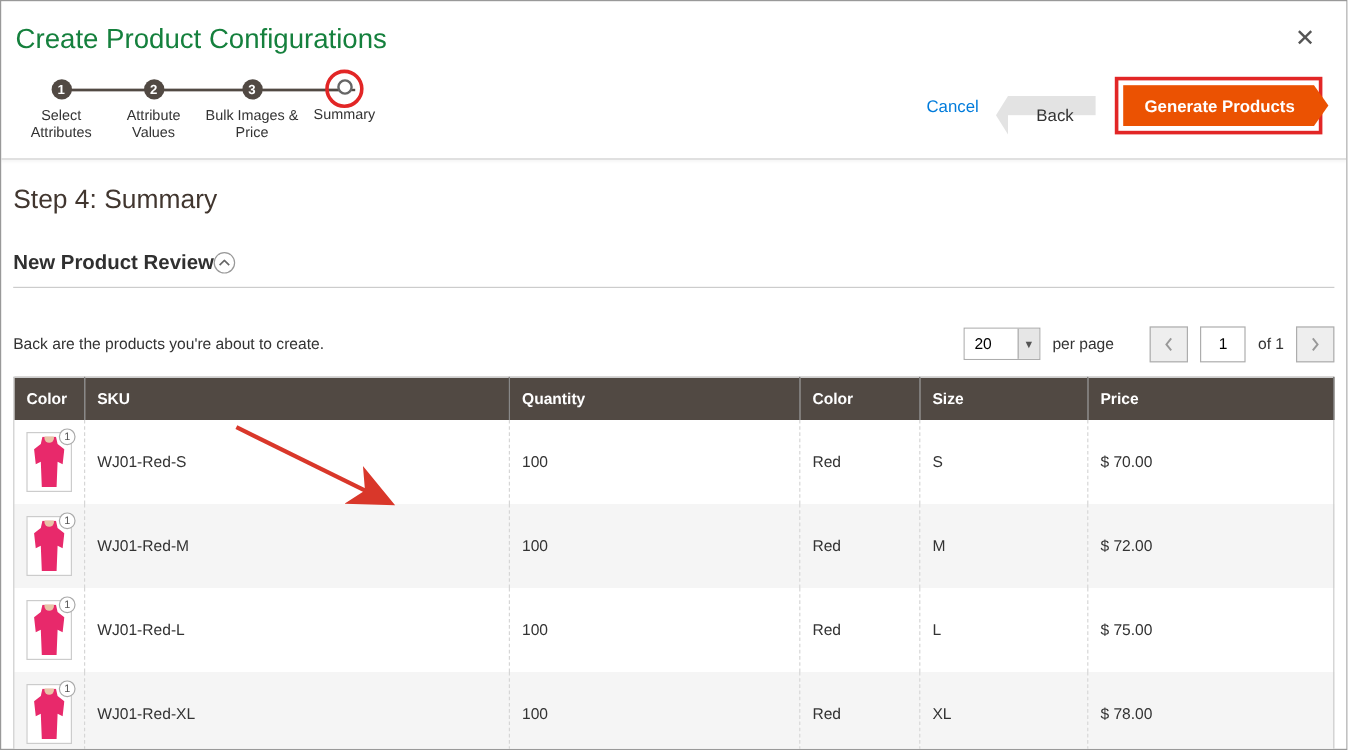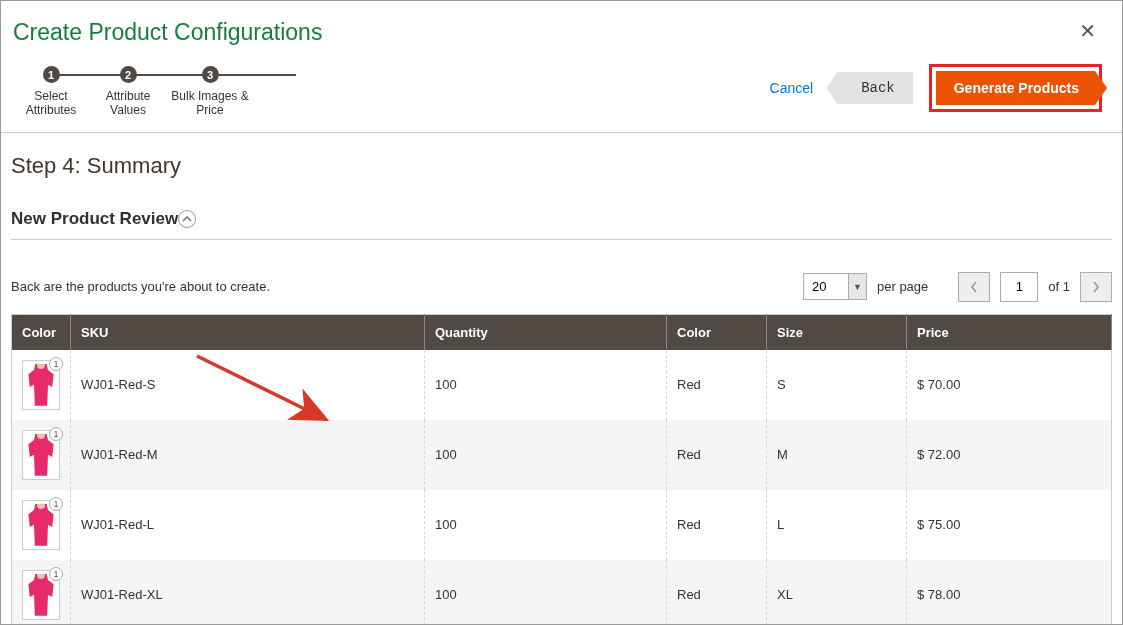--- a/index.html
+++ b/index.html
@@ -55,22 +55,21 @@
       position: absolute; top: -8px; left: 50%; transform: translateX(-50%);
       width: 32px; height: 32px; border: 3px solid #e22626; border-radius: 50%;
       z-index: 3; pointer-events: none;
     }
     
     .wizard-actions { display: flex; align-items: center; gap: 16px; }
     .cancel-link { color: #007bdb; font-size: 14px; cursor: pointer; margin-right: 8px; }
     .back-btn {
       background: #e3e3e3; border: none; padding: 8px 18px 8px 24px;
       font-size: 14px; color: #333; position: relative; cursor: pointer;
-      height: 32px;
-      font-family: Liberation Mono, monospace;
+      height: 16px;
     }
     .back-btn::before {
       content: ''; position: absolute; left: -10px; top: 0;
       border-top: 16px solid transparent; border-bottom: 16px solid transparent;
       border-right: 10px solid #e3e3e3;
     }
     .generate-wrap {
       border: 3px solid #e22626; padding: 4px; display: inline-block;
     }
     .generate-btn {
@@ -176,20 +175,26 @@
       </div>
       <div class="step">
         <div class="step-line"></div>
         <div class="step-dot">2</div>
         <div class="step-label">Attribute<br>Values</div>
       </div>
       <div class="step">
         <div class="step-line"></div>
         <div class="step-dot">3</div>
         <div class="step-label">Bulk Images &amp;<br>Price</div>
+      </div>
+      <div class="step">
+        <div class="step-line"></div>
+        <div class="active-ring"></div>
+        <div class="step-dot active"></div>
+        <div class="step-label">Summary</div>
       </div>
     </div>
 
     <div class="wizard-actions">
       <span class="cancel-link">Cancel</span>
       <button class="back-btn">Back</button>
       <span class="generate-wrap">
         <button class="generate-btn">Generate Products</button>
       </span>
     </div>

